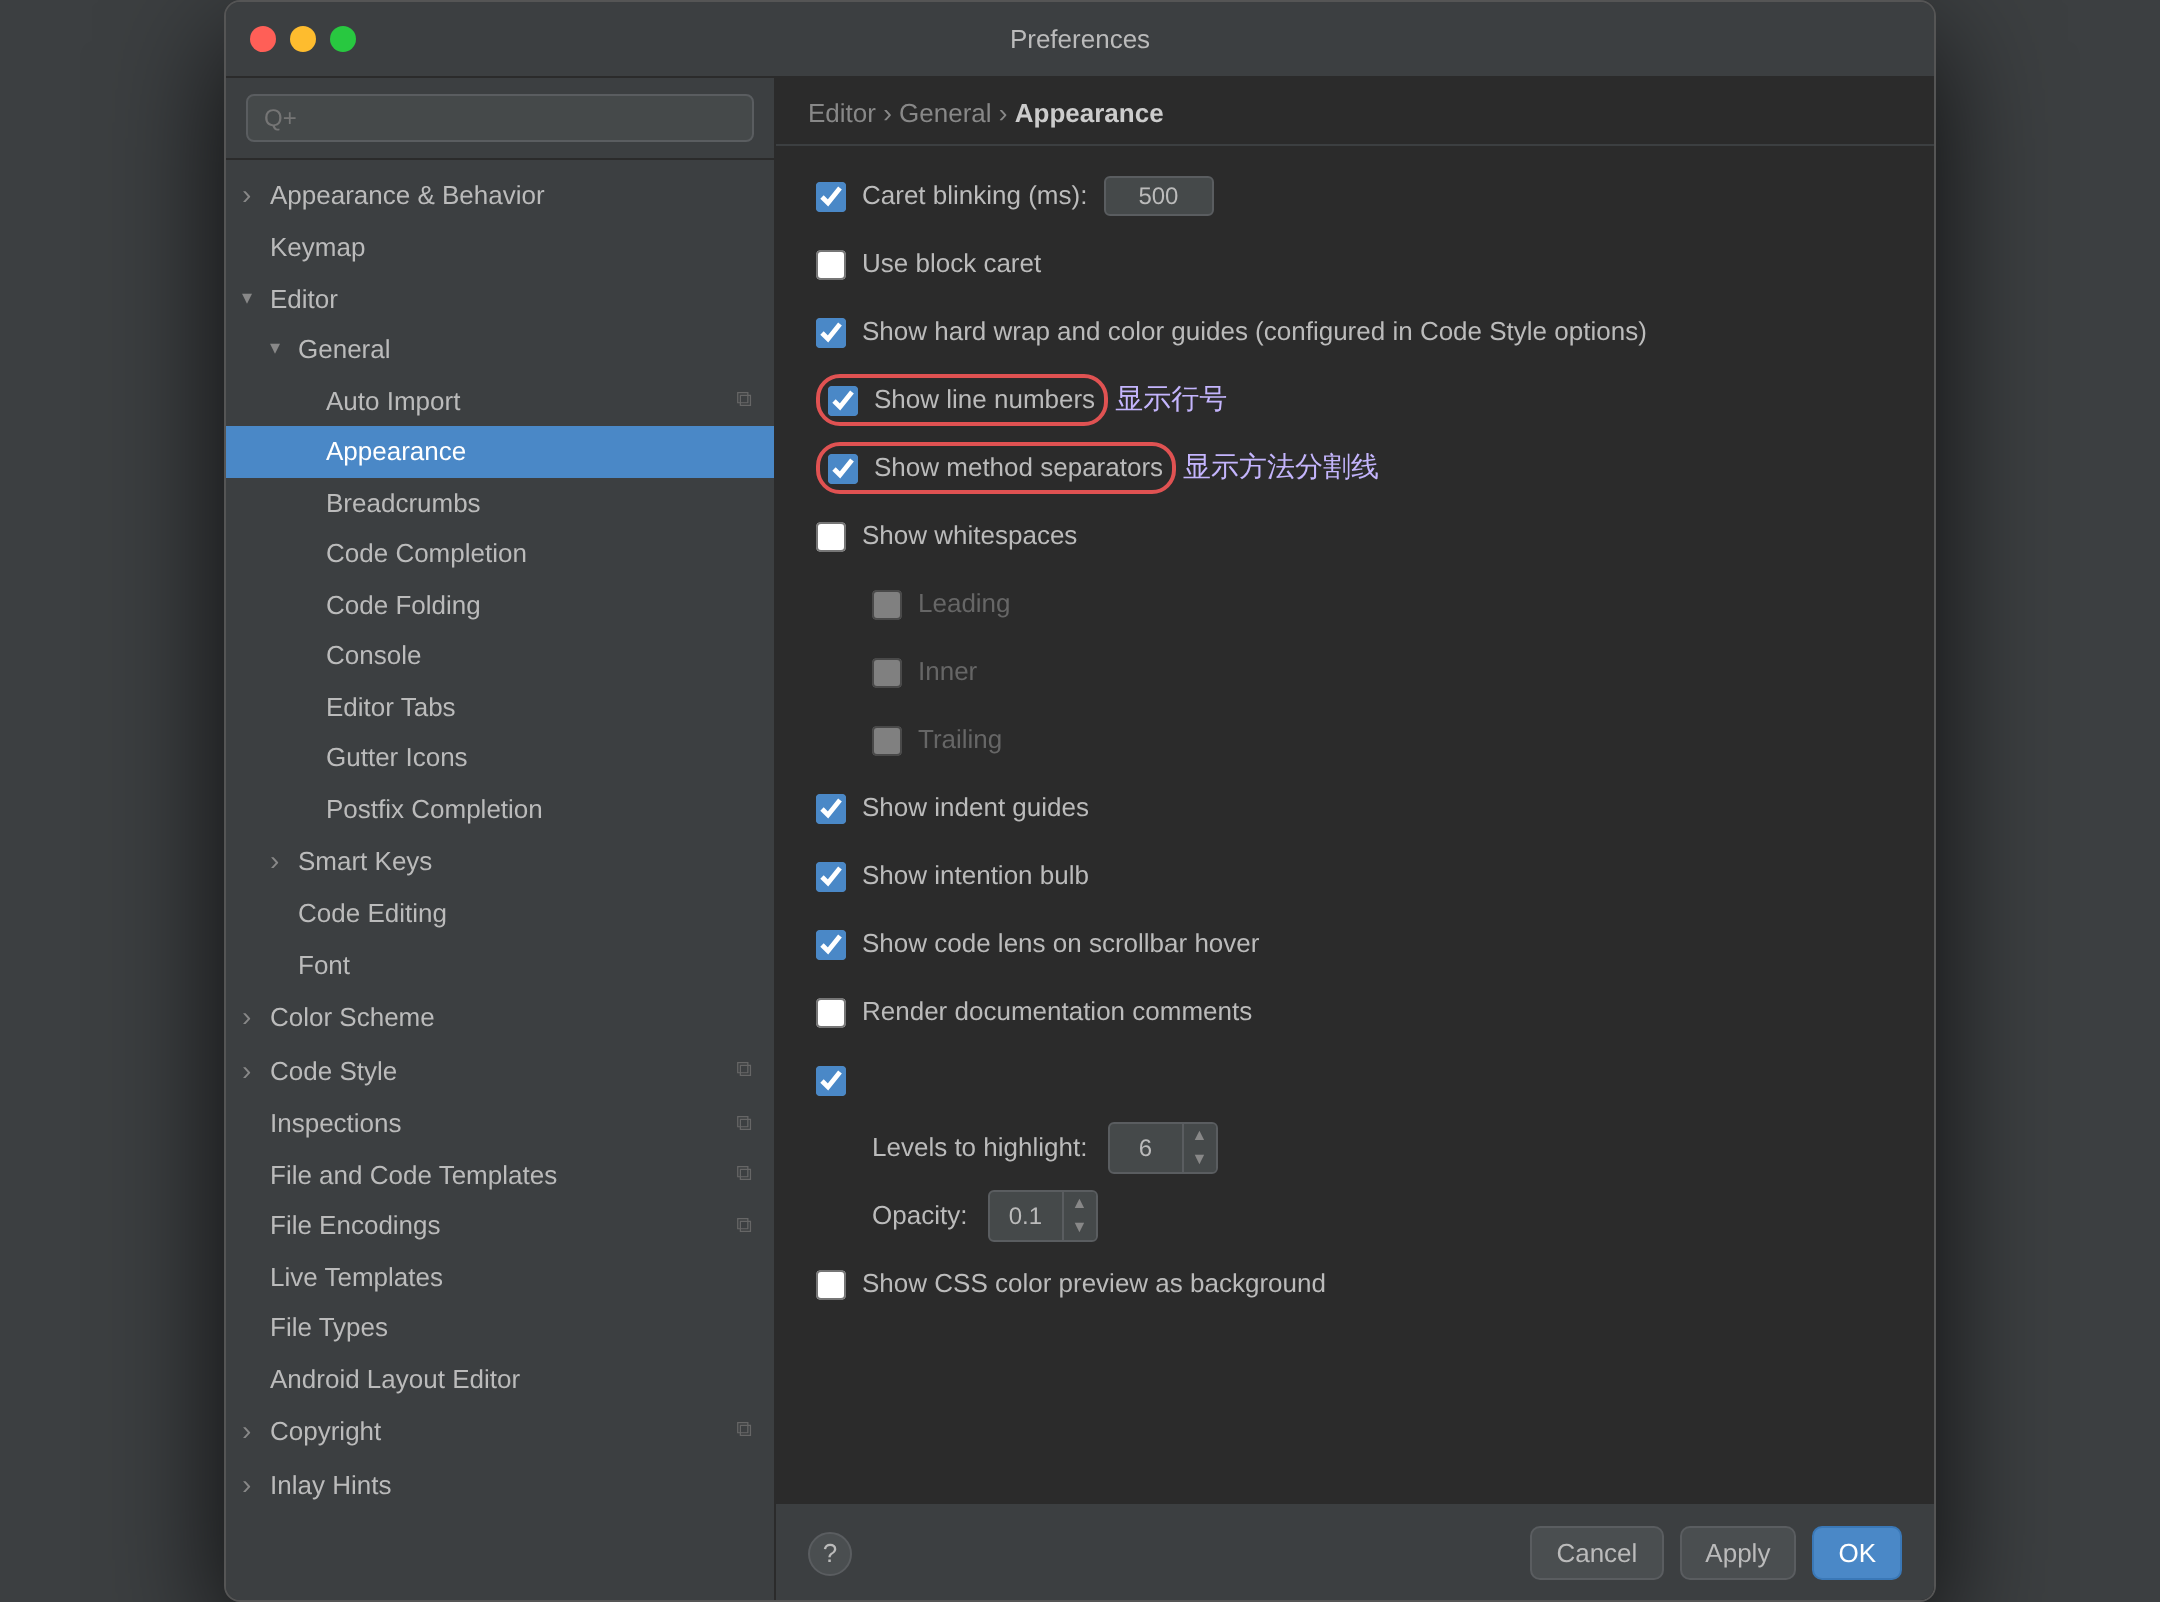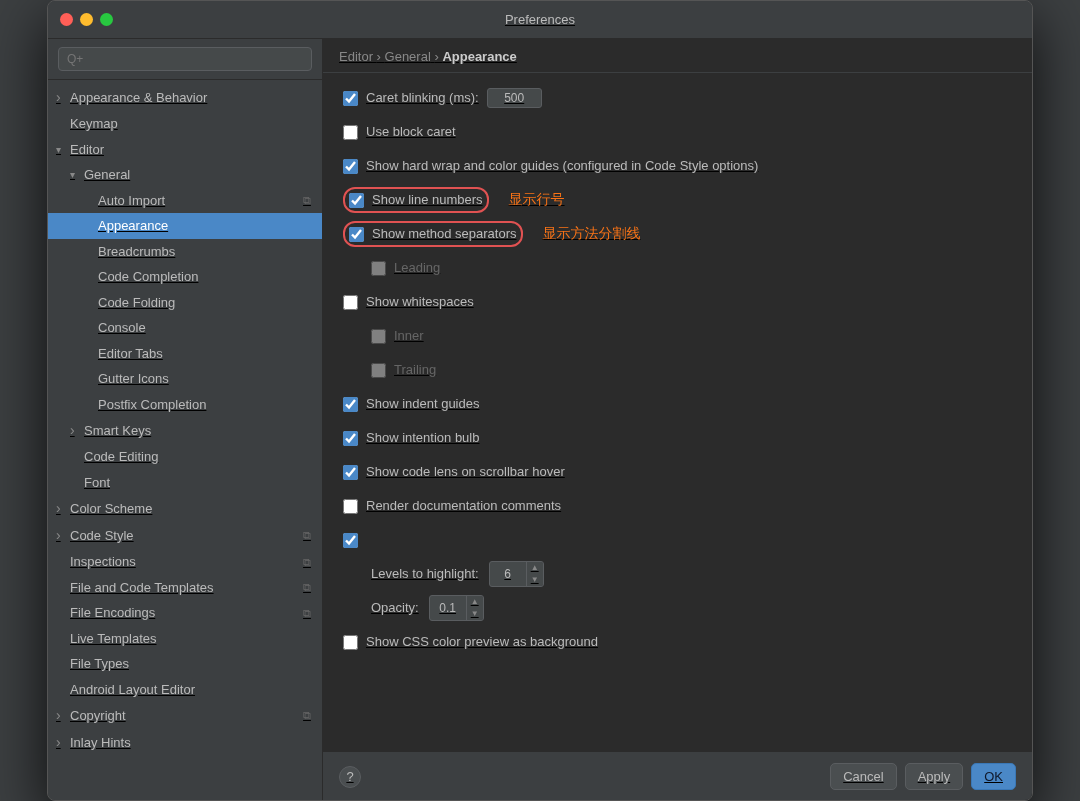--- a/index.html
+++ b/index.html
@@ -6,30 +6,29 @@
     body {
       font-family: -apple-system, BlinkMacSystemFont, "Segoe UI", sans-serif;
       background: #3c3f41;
       display: flex;
       justify-content: center;
       align-items: center;
       min-height: 100vh;
       font-size: 13px;
     }
     .dialog {
-      width: 986px;
+      width: 856px;
       height: 801px;
       background: #3c3f41;
       border-radius: 8px;
       box-shadow: 0 20px 60px rgba(0,0,0,0.8);
       display: flex;
       flex-direction: column;
       overflow: hidden;
       border: 1px solid #555;
-      text-decoration: underline;
     }
     .titlebar {
       background: #3c3f41;
       height: 38px;
       display: flex;
       align-items: center;
       justify-content: center;
       position: relative;
       border-bottom: 1px solid #2b2b2b;
       flex-shrink: 0;
@@ -223,23 +222,23 @@
     }
     
     .highlighted-row {
       border: 2px solid #e05252;
       border-radius: 12px;
       padding: 2px 4px;
       display: inline-flex;
       align-items: center;
     }
     .annotation {
-      color: #f97316;
+      color: #c4b5fd;
       font-size: 14px;
-      margin-left: 20px;
+      margin-left: 4px;
     }
     
     .footer {
       padding: 10px 16px;
       display: flex;
       justify-content: flex-end;
       align-items: center;
       gap: 8px;
       border-top: 1px solid #3c3f41;
       background: #3c3f41;
@@ -250,21 +249,21 @@
       border-radius: 5px;
       font-size: 13px;
       cursor: pointer;
       border: 1px solid #5a5d60;
       color: #bbbbbb;
       background: #4a4e50;
     }
     .btn.primary {
       background: #4a88c7;
       border-color: #3a78b7;
-      color: #0f172a;
+      color: #ffffff;
     }
     .help-btn {
       margin-right: auto;
       width: 22px;
       height: 22px;
       border-radius: 50%;
       border: 1px solid #5a5d60;
       background: #4a4e50;
       color: #bbbbbb;
       font-size: 13px;
@@ -470,28 +469,28 @@
         </div>
 
         <div class="setting-row">
           <span class="highlighted-row">
             <input type="checkbox" class="checkbox" checked="" style="">
             <span class="setting-label">Show method separators</span>
           </span>
           <span class="annotation">显示方法分割线</span>
         </div>
 
+        <div class="setting-row">
+          <input type="checkbox" class="checkbox" style="">
+          <span class="setting-label">Show whitespaces</span>
+        </div>
+
         <div class="setting-row indented">
           <input type="checkbox" class="checkbox" style="opacity: 0.4;">
           <span class="setting-label dimmed">Leading</span>
-        </div>
-
-        <div class="setting-row">
-          <input type="checkbox" class="checkbox" style="">
-          <span class="setting-label">Show whitespaces</span>
         </div>
 
         <div class="setting-row indented">
           <input type="checkbox" class="checkbox" style="opacity: 0.4;">
           <span class="setting-label dimmed">Inner</span>
         </div>
 
         <div class="setting-row indented">
           <input type="checkbox" class="checkbox" style="opacity: 0.4;">
           <span class="setting-label dimmed">Trailing</span>

